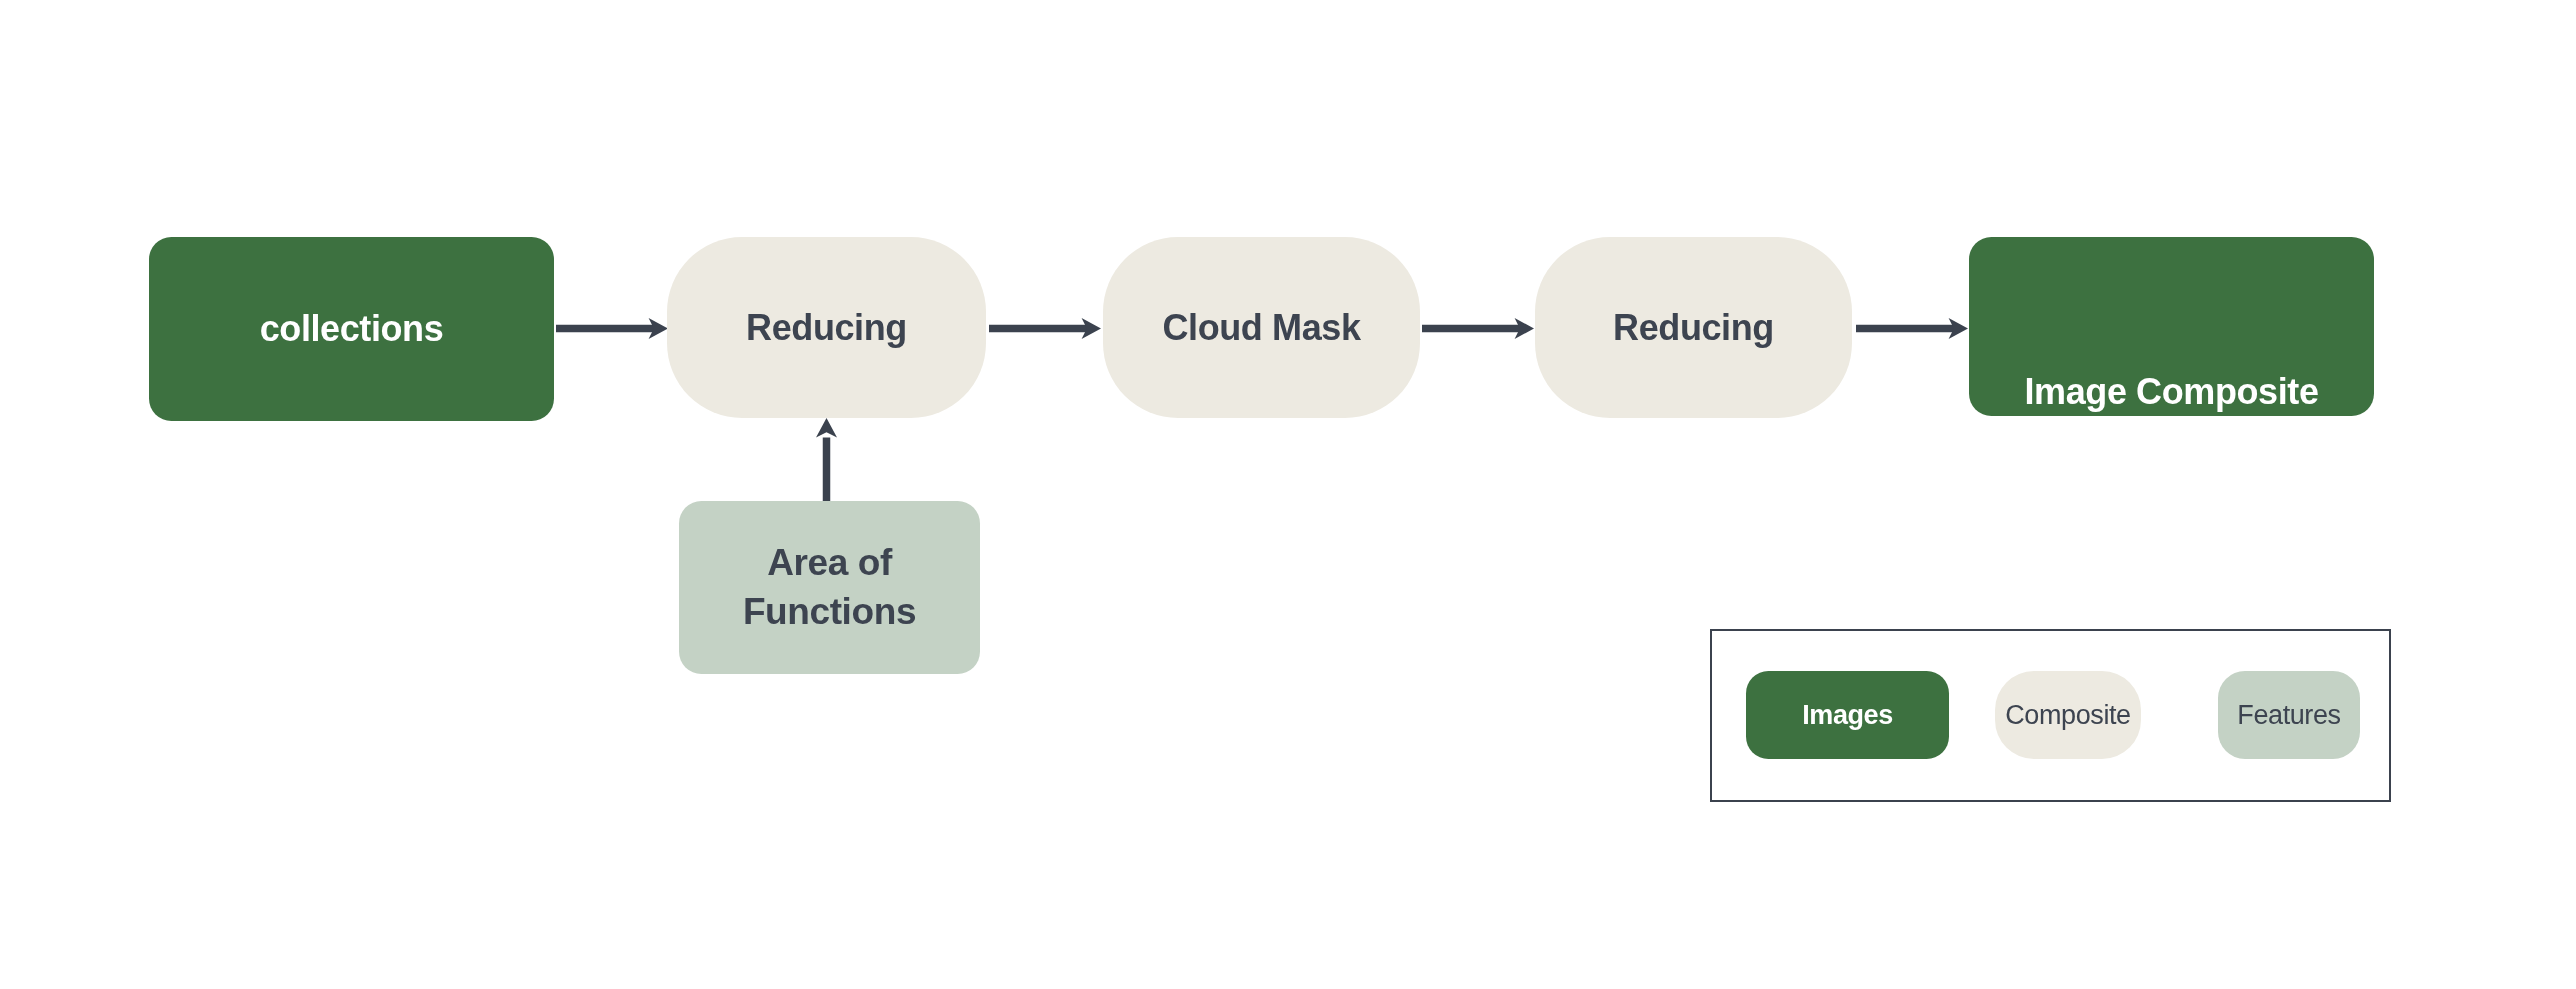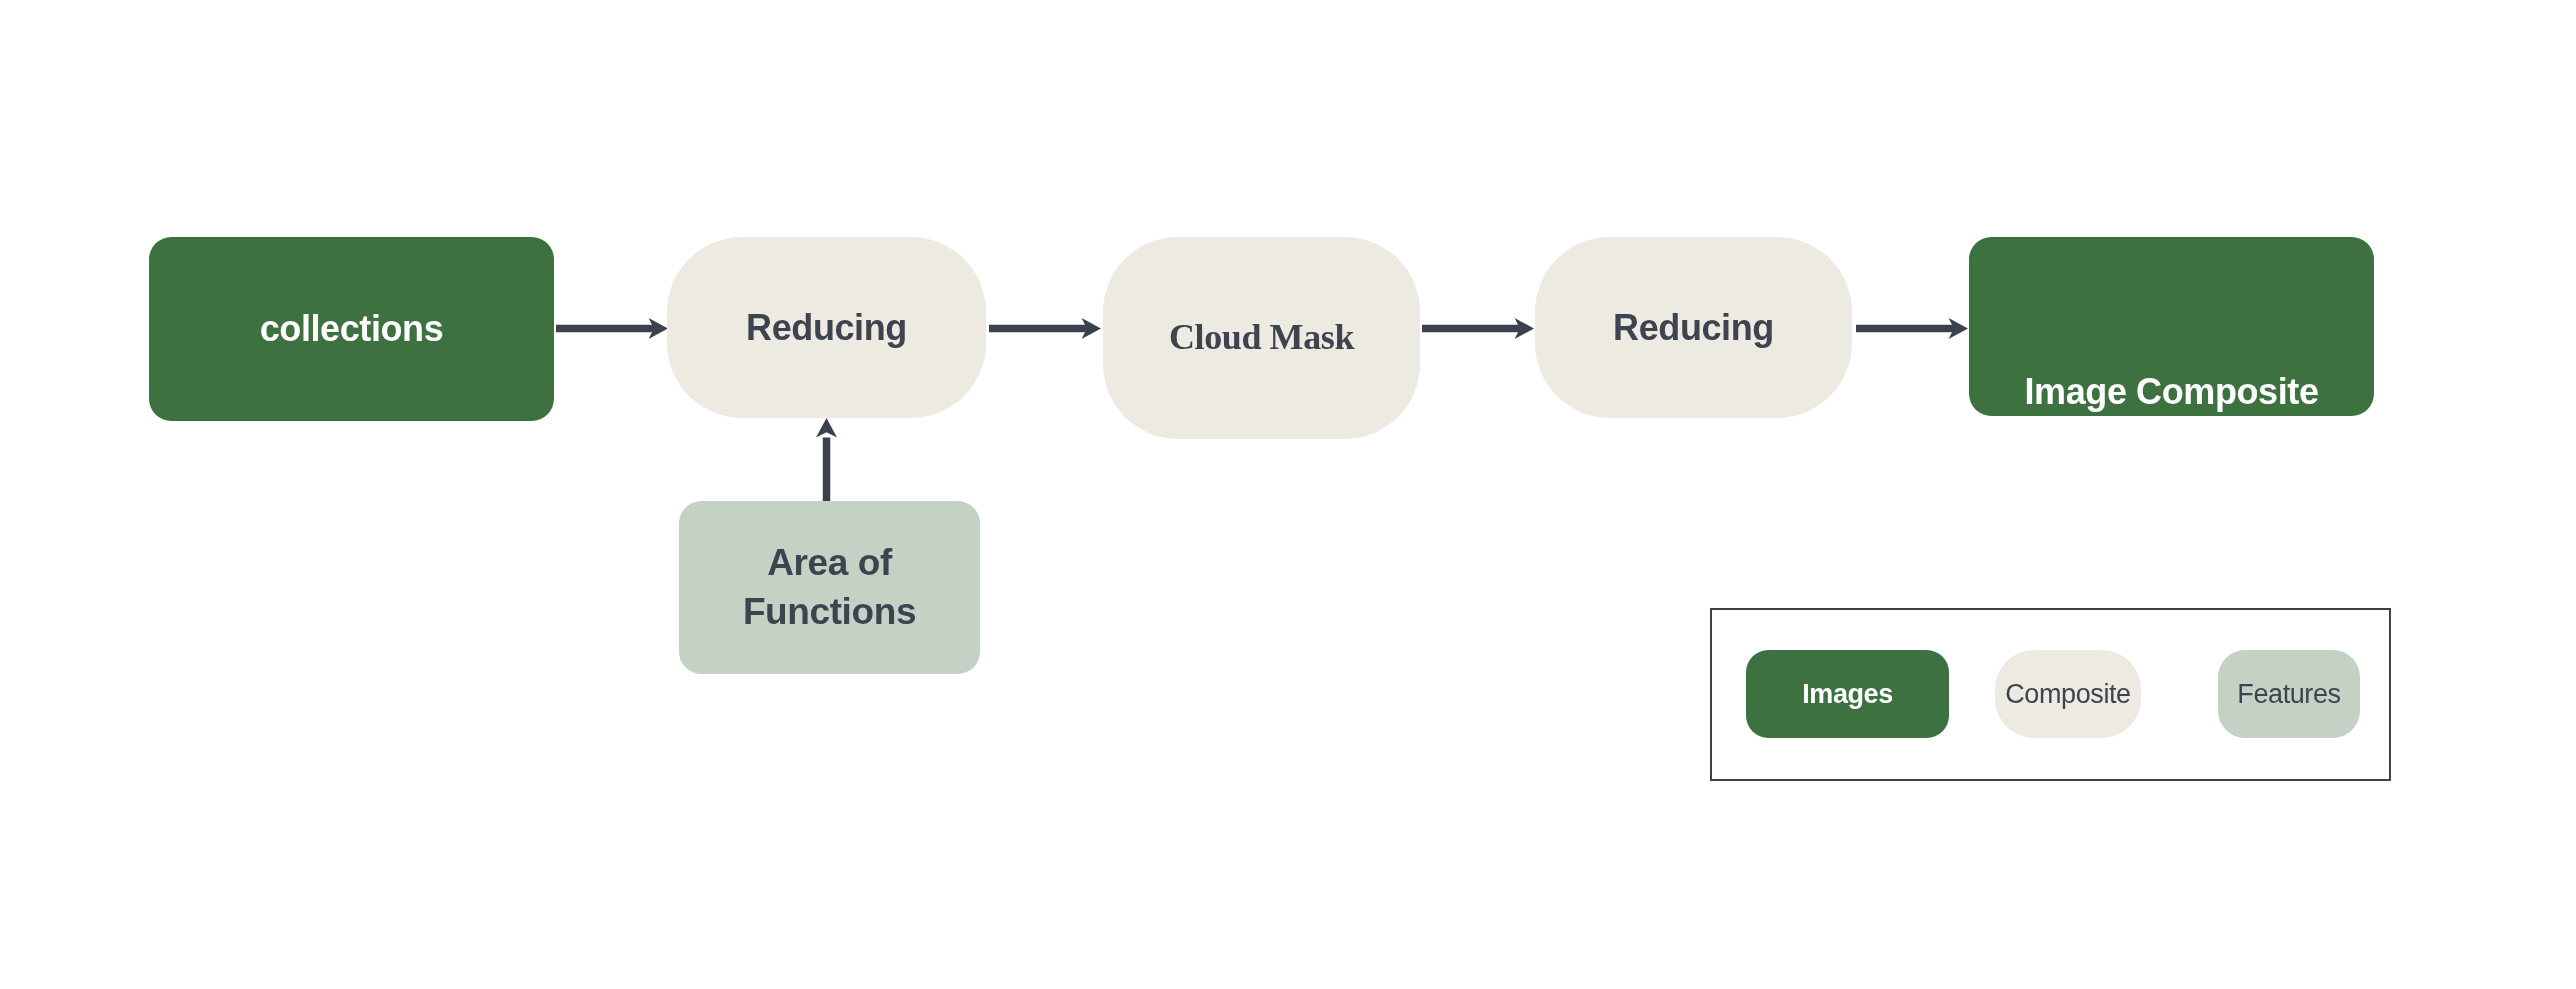--- a/index.html
+++ b/index.html
@@ -51,21 +51,21 @@
   .arrow line {
     stroke: var(--ink);
     stroke-width: 10;
   }
   .arrow polygon {
     fill: var(--ink);
   }
   .legend {
     position: absolute;
     left: 1710px;
-    top: 608px;
+    top: 629px;
     width: 681px;
     height: 173px;
     border: 2.2px solid var(--legend-border);
     background: var(--background);
     box-sizing: border-box;
     text-decoration: underline;
   }
   .chip {
     position: absolute;
     top: 40px;
@@ -119,21 +119,21 @@
 
   <div class="node function" style="left:667px; top:237px; width:319px; height:181px;">
     <span>Reducing</span>
   </div>
 
   <svg class="arrow" style="left:989px; top:315px;" width="112" height="27" viewBox="0 0 150 36">
     <line x1="0" y1="18" x2="132" y2="18"></line>
     <polygon points="150,18 124,4 131,18 124,32"></polygon>
   </svg>
 
-  <div class="node function" style="left:1103px; top:237px; width:317px; height:202px;font-family:Liberation Serif, serif;">
+  <div class="node function" style="left:1103px; top:237px; width:317px; height:181px;">
     <span>Cloud Mask</span>
   </div>
 
   <svg class="arrow" style="left:1422px; top:315px;" width="112" height="27" viewBox="0 0 150 36">
     <line x1="0" y1="18" x2="132" y2="18"></line>
     <polygon points="150,18 124,4 131,18 124,32"></polygon>
   </svg>
 
   <div class="node function" style="left:1535px; top:237px; width:317px; height:181px;text-align:right;">
     <span>Reducing</span>

